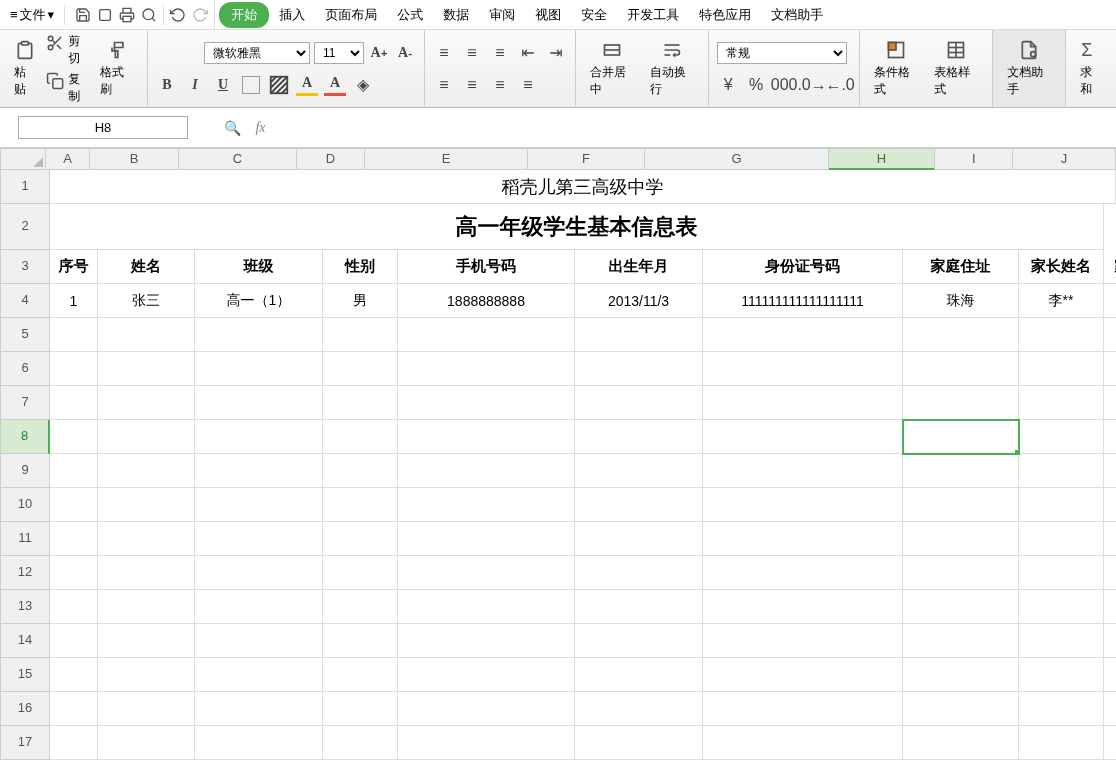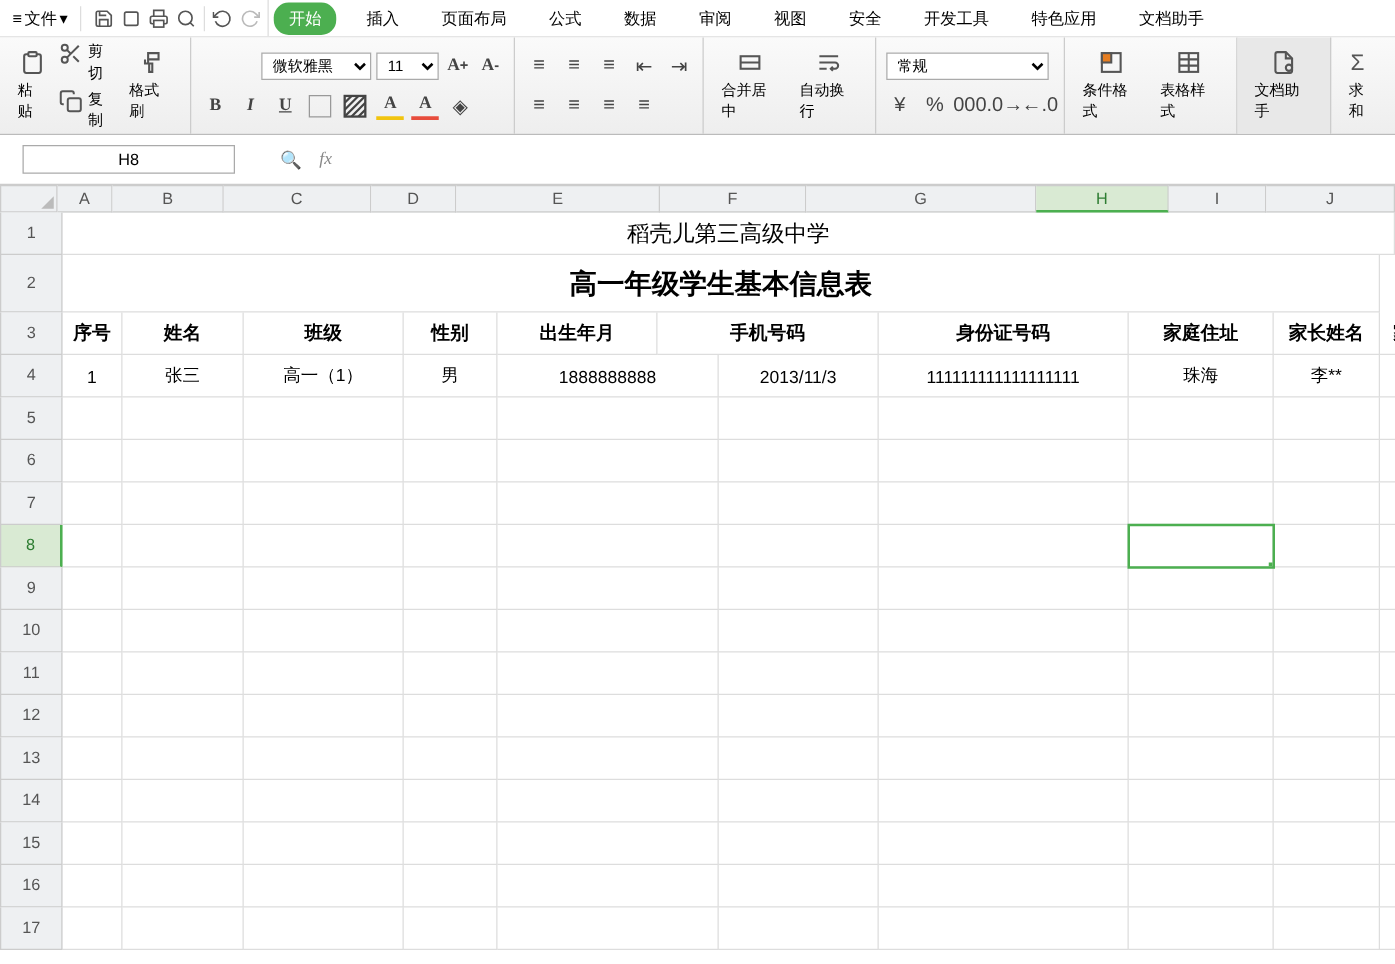--- a/index.html
+++ b/index.html
@@ -4,35 +4,35 @@
 <style>
 * { margin:0; padding:0; box-sizing:border-box; font-family:"Microsoft YaHei",Arial,sans-serif; }
 body { background:#fff; overflow:hidden; width:1116px; height:771px; }
 
 
 .menubar { background:#fff; height:30px; display:flex; align-items:center; padding:0 4px; gap:4px; border-bottom:1px solid #ddd; }
 .menubar .file-btn { display:flex; align-items:center; font-size:13px; padding:2px 6px; gap:2px; }
 .menubar .qat { display:flex; align-items:center; gap:6px; padding:0 6px; border-right:1px solid #ddd; height:100%; }
 .qat-icon { width:16px; height:16px; display:inline-block; color:#555; }
 .menubar .sep { width:1px; height:20px; background:#ddd; }
-.menubar .tabs { display:flex; gap:14px; }
+.menubar .tabs { display:flex; gap:0; }
 .tab { font-size:13px; padding:4px 10px; cursor:pointer; }
 .tab.active { background:#4caf50; color:#fff; border-radius:12px; padding:4px 12px; }
 
 
 .ribbon { display:flex; background:linear-gradient(#fafafa,#eee); height:78px; border-bottom:1px solid #bbb; }
 .group { display:flex; align-items:center; padding:4px 8px; border-right:1px solid #ccc; gap:4px; }
 .big-btn { display:flex; flex-direction:column; align-items:center; justify-content:center; font-size:12px; gap:4px; padding:4px 6px; }
 .small-row { display:flex; flex-direction:column; gap:4px; }
 .small-btn { display:flex; align-items:flex-start; gap:4px; font-size:12px; }
 .sq { width:18px;height:18px;display:inline-block;border:1px solid #999; }
 .icon { width:20px;height:20px;display:inline-block;color:#555; }
 .icon svg { width:100%;height:100%; }
 select.flat, input.flat { border:1px solid #aaa; font-size:12px; background:#fff; padding:2px 4px; }
-.font-name { width:88px;margin-left:48px; }
+.font-name { width:106px;margin-left:48px; }
 .font-size { width:50px; }
 .btn-grid { display:flex; gap:6px; padding-top:6px; }
 .iconbtn { width:22px;height:22px;display:flex;align-items:center;justify-content:center;color:#444; }
 .iconbtn.sm { font-size:14px;font-weight:bold;font-family:"Times New Roman",serif; }
 
 .doc-helper { background:#e8e8e8; }
 
 
 .namebar { display:flex; align-items:center; height:40px; border-bottom:1px solid #ccc; background:#fff; }
 .namebox { width:170px; border:1px solid #aaa; padding:3px 8px; font-size:13px; text-align:center; margin:0 2px 0 18px; background:#fff; font-family:Arial; }
@@ -313,22 +313,22 @@
 
     <div class="row tall">
       <div class="cell title2" style="width:1054px">高一年级学生基本信息表</div>
     </div>
 
     <div class="row hdr">
       <div class="cell cA">序号</div>
       <div class="cell cB">姓名</div>
       <div class="cell cC">班级</div>
       <div class="cell cD">性别</div>
+      <div class="cell cE">手机号码</div>
       <div class="cell cF">出生年月</div>
-      <div class="cell cE">手机号码</div>
       <div class="cell cG">身份证号码</div>
       <div class="cell cH">家庭住址</div>
       <div class="cell cI">家长姓名</div>
       <div class="cell cJ">家长联系方式</div>
     </div>
 
     <div class="row">
       <div class="cell cA">1</div>
       <div class="cell cB">张三</div>
       <div class="cell cC">高一（1）</div>

